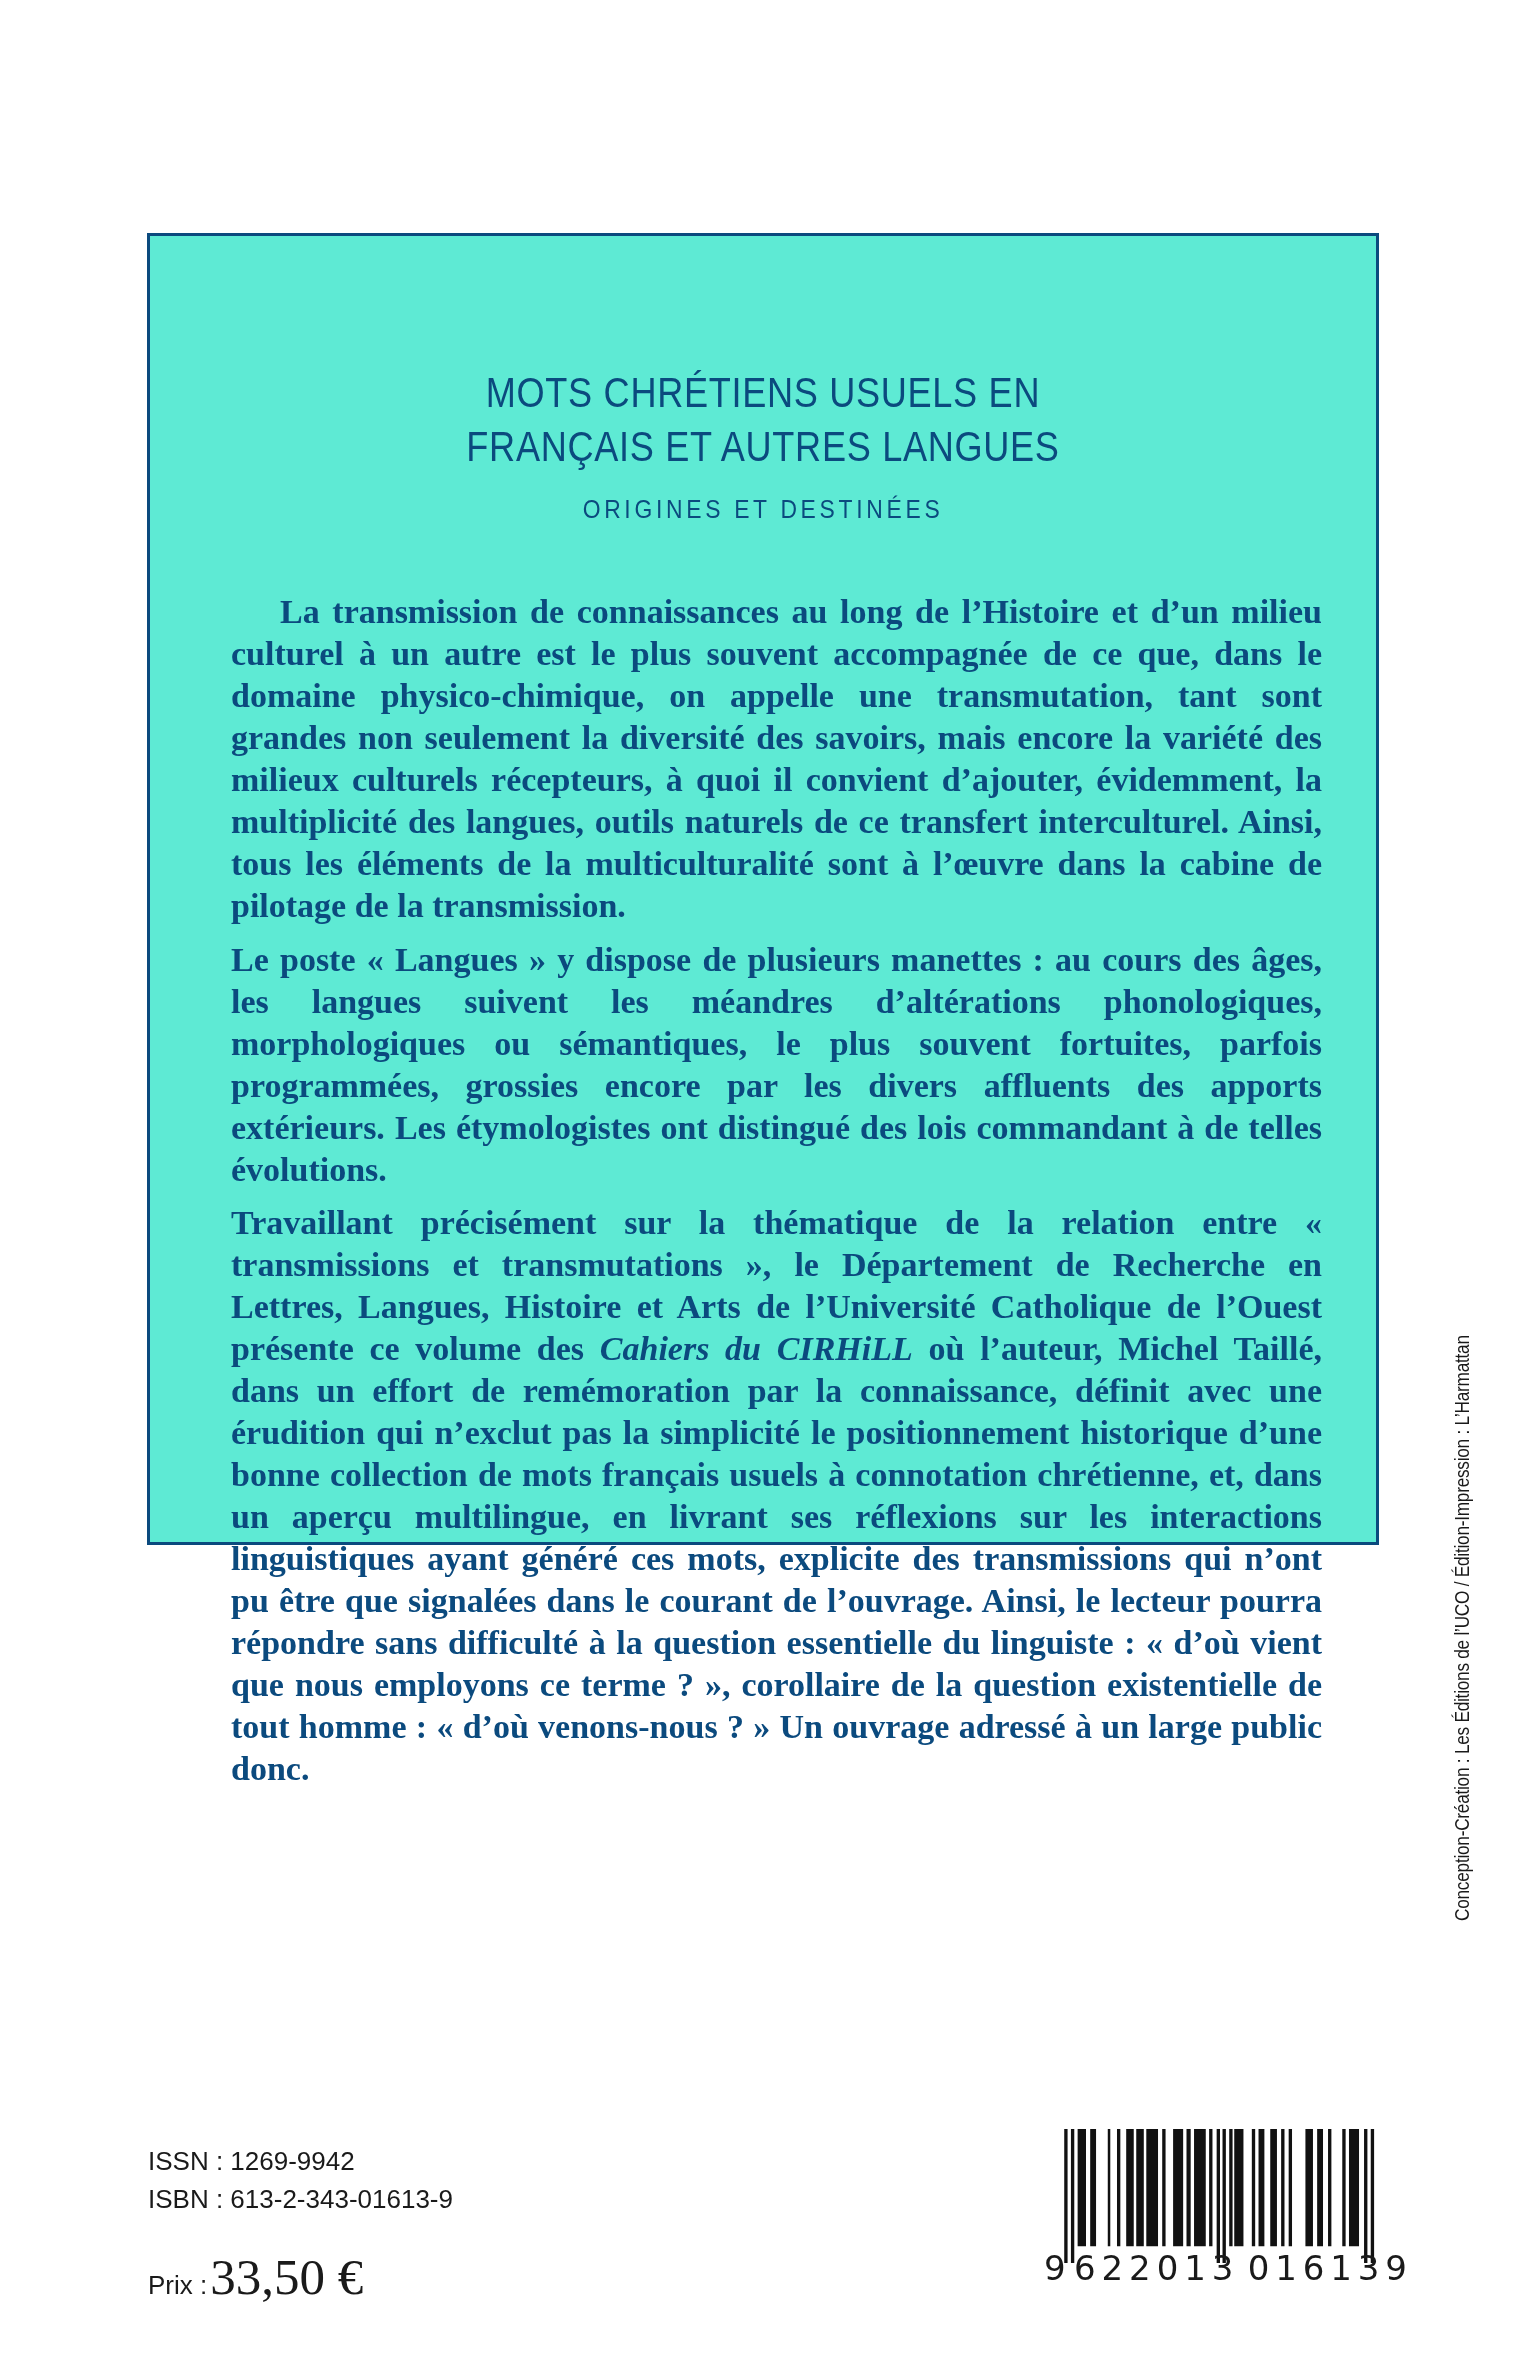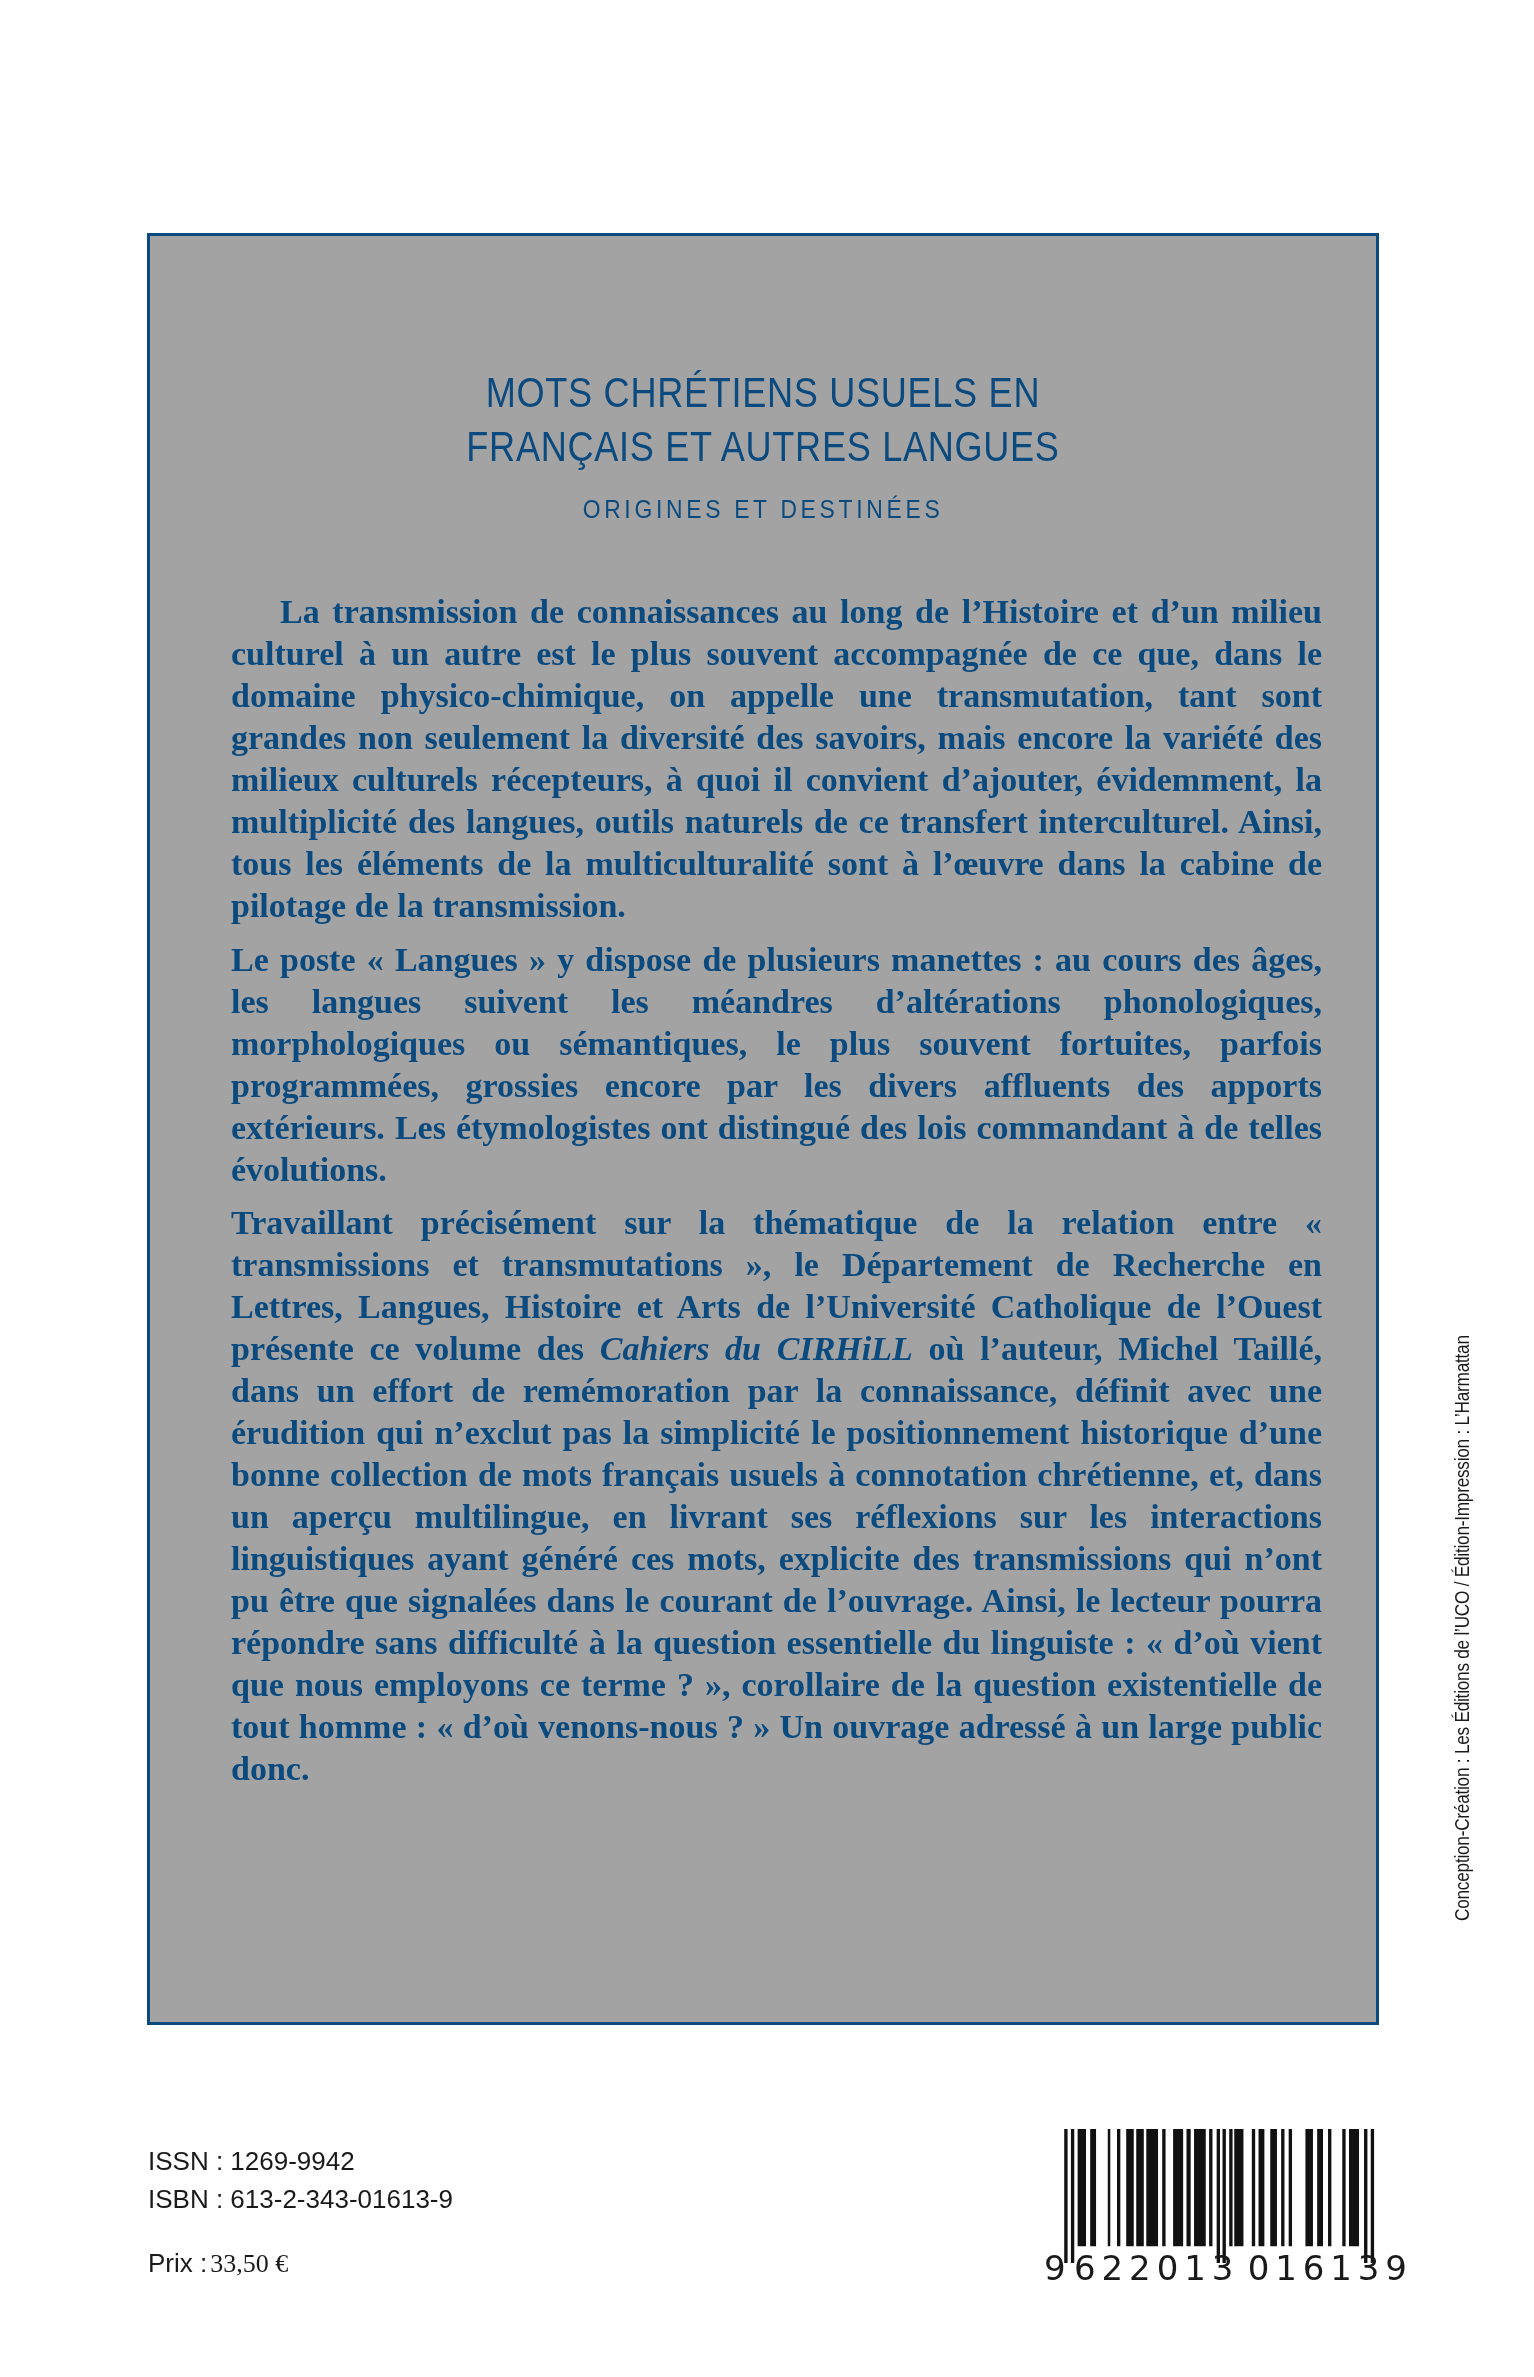--- a/index.html
+++ b/index.html
@@ -1,22 +1,22 @@
 <!DOCTYPE html>
 <html style="font-size:13.4px"><head>
   <meta charset="utf-8">
   <style>
     html, body { margin: 0; padding: 0; background: #ffffff; }
     body { width: 1534px; height: 2377px; position: relative; overflow: hidden; }
 
     .cover-box {
       position: absolute;
       left: 147px; top: 233px;
-      width: 1232px; height: 1792px;
-      background: #a3a3a3;
+      width: 1232px; height: 1312px;
+      background: #5eead4;
       border: 3.4px solid #0b4a7e;
       box-sizing: border-box;
     }
 
     .title {
       position: absolute;
       left: 0; right: 0; top: 130px;
       text-align: center;
       color: #0b4a7e;
       font-family: "Liberation Sans", sans-serif;
@@ -61,21 +61,21 @@
       line-height: 38px;
     }
     .price {
       position: absolute;
       left: 148px; top: 2248px;
       font-family: "Liberation Sans", sans-serif;
       color: #1a1a1a;
       font-size: 26px;
       display: flex; align-items: baseline; gap: 3px;
     }
-    .price .amount { font-family: "Liberation Serif", serif; font-size: 26px; }
+    .price .amount { font-family: "Liberation Serif", serif; font-size: 51px; }
 
     .barcode {
       position: absolute;
       left: 1064px; top: 2129px;
       width: 312px; height: 134px;
     }
     .barcode svg { display: block; }
     .barcode-digits {
       position: absolute;
       left: 1044px; top: 2248px;

